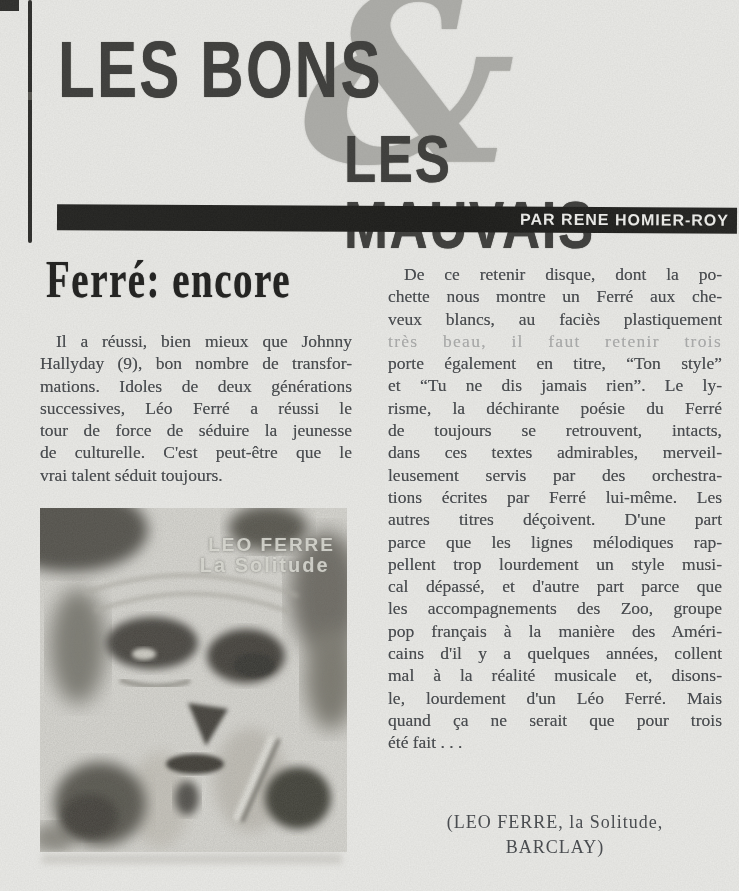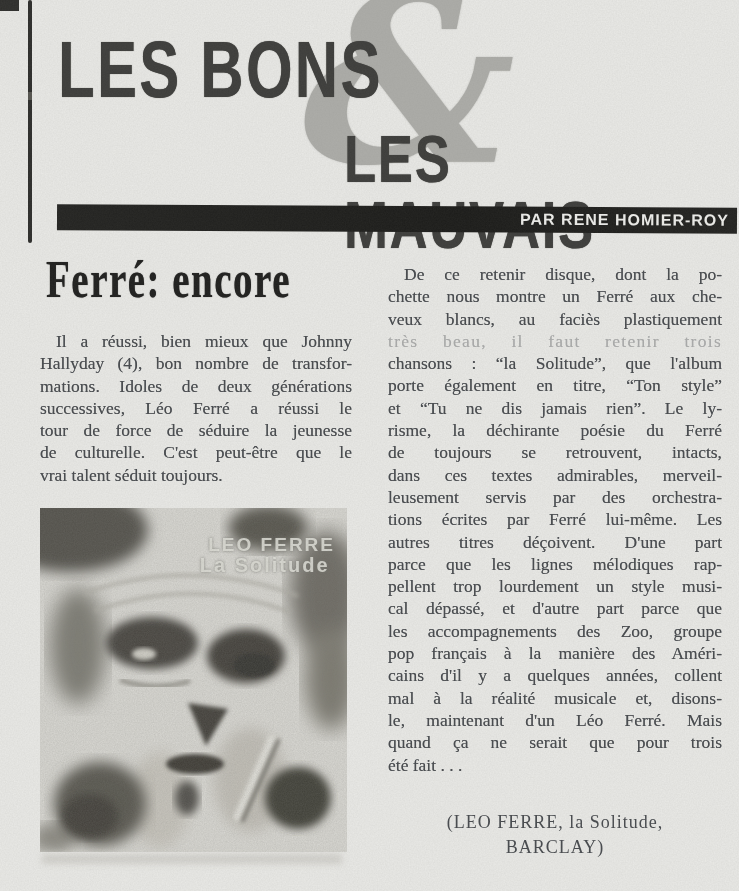--- a/index.html
+++ b/index.html
@@ -115,21 +115,21 @@
       <span class="byline">PAR RENE HOMIER-ROY</span>
     </div>
   </header>
 
   <main class="content">
 
     <section class="col-left">
       <h2 class="headline">Ferré: encore</h2>
       <div class="body-text intro">
           <div class="line">Il a réussi, bien mieux que Johnny</div>
-          <div class="line">Hallyday (4), bon nombre de transfor-</div>
+          <div class="line">Hallyday (9), bon nombre de transfor-</div>
           <div class="line">mations. Idoles de deux générations</div>
           <div class="line">successives, Léo Ferré a réussi le</div>
           <div class="line">tour de force de séduire la jeunesse</div>
           <div class="line">de culturelle. C'est peut-être que le</div>
           <div class="line short">vrai talent séduit toujours.</div>
         </div>
 
       <figure class="photo">
         <svg viewBox="0 0 307 344" preserveAspectRatio="none">
           <defs>
@@ -193,37 +193,36 @@
       </figure>
       <div class="photo-shadow"></div>
     </section>
 
     <section class="col-right">
       <div class="body-text review">
           <div class="line">De ce retenir disque, dont la po-</div>
           <div class="line">chette nous montre un Ferré aux che-</div>
           <div class="line">veux blancs, au faciès plastiquement</div>
           <div class="line faded">très beau, il faut retenir trois</div>
-          <div class="line">chansons : “la Solitude”, que l'album</div>
           <div class="line">porte également en titre, “Ton style”</div>
           <div class="line">et “Tu ne dis jamais rien”. Le ly-</div>
           <div class="line">risme, la déchirante poésie du Ferré</div>
           <div class="line">de toujours se retrouvent, intacts,</div>
           <div class="line">dans ces textes admirables, merveil-</div>
           <div class="line">leusement servis par des orchestra-</div>
           <div class="line">tions écrites par Ferré lui-même. Les</div>
           <div class="line">autres titres déçoivent. D'une part</div>
           <div class="line">parce que les lignes mélodiques rap-</div>
           <div class="line">pellent trop lourdement un style musi-</div>
           <div class="line">cal dépassé, et d'autre part parce que</div>
           <div class="line">les accompagnements des Zoo, groupe</div>
           <div class="line">pop français à la manière des Améri-</div>
           <div class="line">cains d'il y a quelques années, collent</div>
           <div class="line">mal à la réalité musicale et, disons-</div>
-          <div class="line">le, maintenant d'un Léo Ferré. Mais</div>
+          <div class="line">le, lourdement d'un Léo Ferré. Mais</div>
           <div class="line">quand ça ne serait que pour trois</div>
           <div class="line short">été fait . . .</div>
         </div>
       <div class="credit">
         <div>(LEO FERRE, la Solitude,</div>
         <div>BARCLAY)</div>
       </div>
     </section>
 
   </main>

